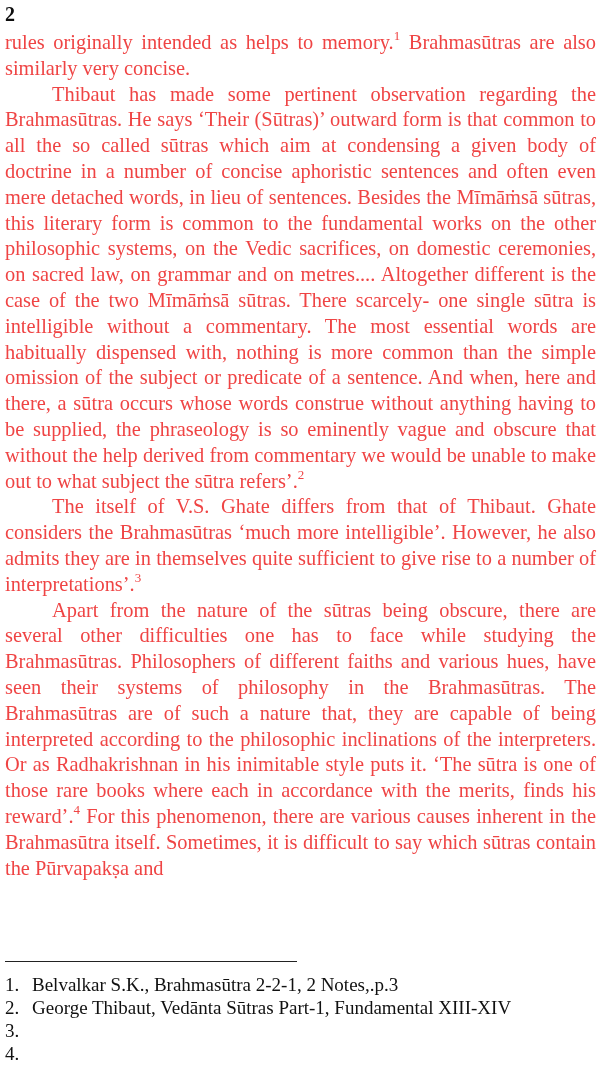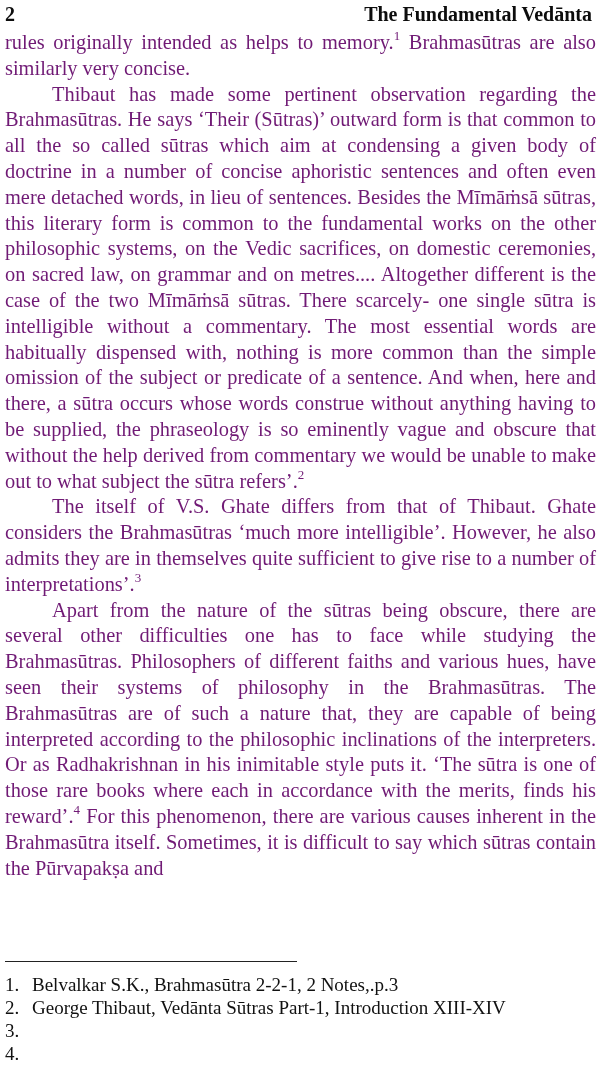--- a/index.html
+++ b/index.html
@@ -37,21 +37,21 @@
       color: #0d0d0d;
     }
     .body-text {
       position: absolute;
       top: 30px;
       left: 5px;
       width: 591px;
       font-size: 20.4px;
       line-height: 25.8px;
       text-align: justify;
-      color: #701a75;
+      color: #ef4444;
     }
     .body-text p {
       margin: 0;
     }
     .body-text p.indent {
       text-indent: 47px;
     }
     sup {
       font-size: 13px;
       line-height: 0;
@@ -88,40 +88,39 @@
       width: 27px;
     }
   </style>
 </head>
 <body>
 
 <div class="page">
 
   <div class="running-head">
     <span>2</span>
-    <span>The Fundamental Vedānta</span>
   </div>
 
   <div class="body-text">
     <p><span>rules originally intended as helps to memory.</span><sup>1</sup><span> Brahmasūtras are also similarly very concise.</span></p>
     <p class="indent"><span>Thibaut has made some pertinent observation regarding the Brahmasūtras. He says ‘Their (Sūtras)’ outward form is that common to all the so called sūtras which aim at condensing a given body of doctrine in a number of concise aphoristic sentences and often even mere detached words, in lieu of sentences. Besides the Mīmāṁsā sūtras, this literary form is common to the fundamental works on the other philosophic systems, on the Vedic sacrifices, on domestic ceremonies, on sacred law, on grammar and on metres.... Altogether different is the case of the two Mīmāṁsā sūtras. There scarcely- one single sūtra is intelligible without a commentary. The most essential words are habitually dispensed with, nothing is more common than the simple omission of the subject or predicate of a sentence. And when, here and there, a sūtra occurs whose words construe without anything having to be supplied, the phraseology is so eminently vague and obscure that without the help derived from commentary we would be unable to make out to what subject the sūtra refers’.</span><sup>2</sup><span></span></p>
     <p class="indent"><span>The itself of V.S. Ghate differs from that of Thibaut. Ghate considers the Brahmasūtras ‘much more intelligible’. However, he also admits they are in themselves quite sufficient to give rise to a number of interpretations’.</span><sup>3</sup><span></span></p>
     <p class="indent"><span>Apart from the nature of the sūtras being obscure, there are several other difficulties one has to face while studying the Brahmasūtras. Philosophers of different faiths and various hues, have seen their systems of philosophy in the Brahmasūtras. The Brahmasūtras are of such a nature that, they are capable of being interpreted according to the philosophic inclinations of the interpreters. Or as Radhakrishnan in his inimitable style puts it. ‘The sūtra is one of those rare books where each in accordance with the merits, finds his reward’.</span><sup>4</sup><span> For this phenomenon, there are various causes inherent in the Brahmasūtra itself. Sometimes, it is difficult to say which sūtras contain the Pūrvapakṣa and</span></p>
   </div>
 
   <div class="footnote-rule"></div>
 
   <ol class="footnotes">
     <li>
       <span class="fn-num">1.</span>
       <span>Belvalkar S.K., Brahmasūtra 2-2-1, 2 Notes,.p.3</span>
     </li>
     <li>
       <span class="fn-num">2.</span>
-      <span>George Thibaut, Vedānta Sūtras Part-1, Introduction XIII-XIV</span>
+      <span>George Thibaut, Vedānta Sūtras Part-1, Fundamental XIII-XIV</span>
     </li>
     <li>
       <span class="fn-num">3.</span>
     </li>
     <li>
       <span class="fn-num">4.</span>
     </li>
   </ol>
 
 </div>

